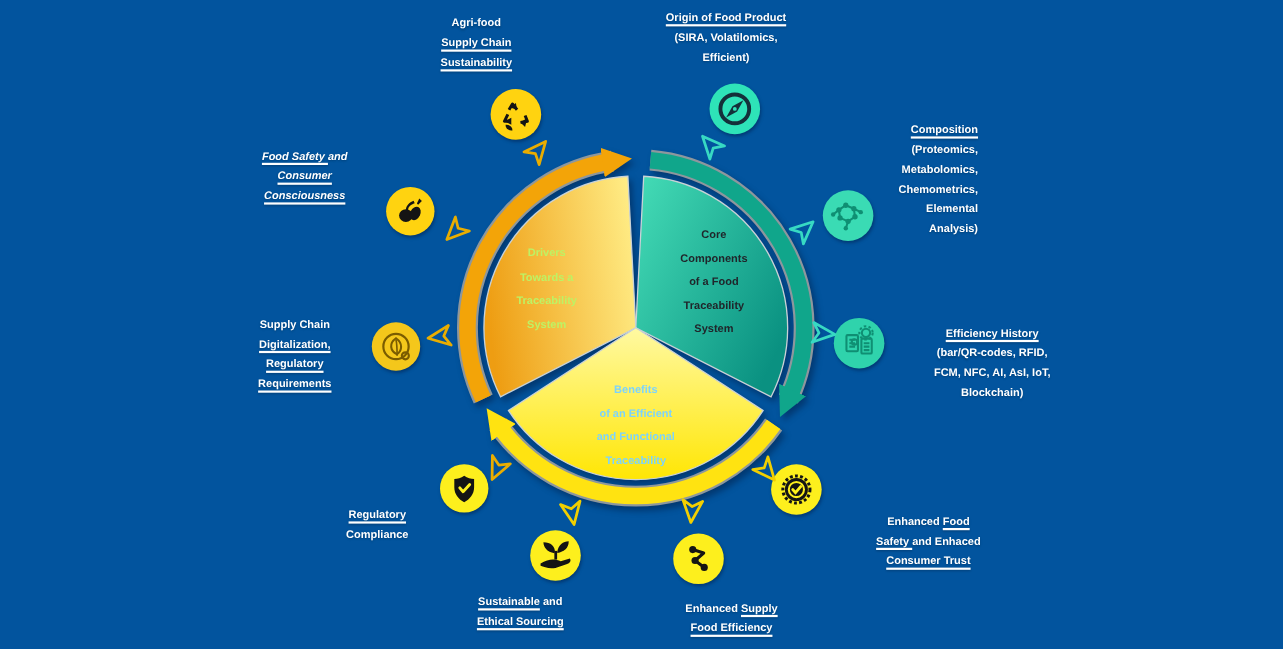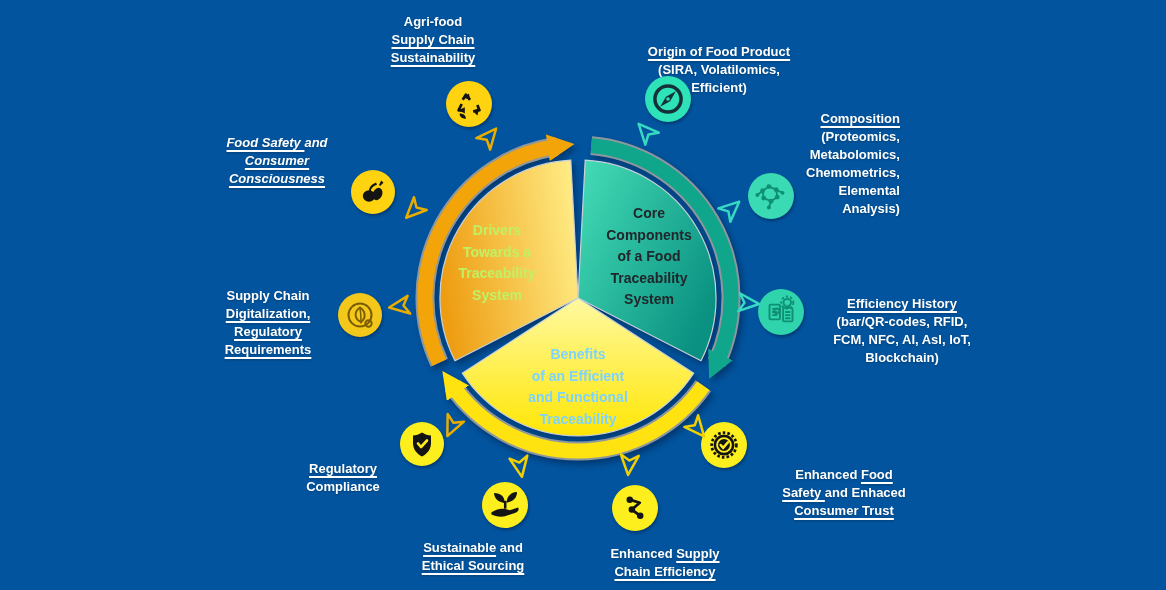--- a/index.html
+++ b/index.html
@@ -10,32 +10,32 @@
   }
   #stage{position:relative;width:1166px;height:590px;}
   #pie-svg{position:absolute;left:0;top:0;}
   .wedge-group{filter:drop-shadow(3px 4px 3px rgba(0,10,40,.38));}
   .arc-underlay{fill:none;stroke:#8d979d;}
   .arc{fill:none;}
   .wedge{stroke:#c9d2d6;stroke-width:1.2;}
   .outer-label{
     position:absolute;transform:translate(-50%,-50%);
     text-align:center;color:#ffffff;font-weight:700;
-    font-size:13px;line-height:18px;white-space:nowrap;
+    font-size:10px;line-height:18px;white-space:nowrap;
     text-shadow:0 1px 2px rgba(0,0,0,.25);
   }
   .outer-label .u{
     text-decoration:underline;
     text-decoration-thickness:1.5px;
     text-underline-offset:2.5px;
   }
   .wedge-label{
     position:absolute;transform:translate(-50%,-50%);
     text-align:center;color:#20262b;font-weight:700;
-    font-size:14px;line-height:21.5px;white-space:nowrap;
+    font-size:10px;line-height:21.5px;white-space:nowrap;
   }
   .icon-circle{
     position:absolute;transform:translate(-50%,-50%);
     border-radius:50%;display:flex;align-items:center;justify-content:center;
     box-shadow:1px 2px 3px rgba(0,10,40,.35);
   }
   .icon-circle svg{display:block;}
   .deco{position:absolute;transform:translate(-50%,-50%);}
   .deco svg{display:block;}
 </style>
@@ -104,21 +104,21 @@
         <div>and Functional</div>
         <div>Traceability</div>
       </div>
     </div>
   <div id="labels-layer">
       <div class="outer-label" style="left: 433px; top: 40px;">
         <div><span>Agri-food</span></div>
         <div><span class="u">Supply Chain</span></div>
         <div><span class="u">Sustainability</span></div>
       </div>
-      <div class="outer-label" style="left: 719px; top: 35px; margin-top: 35px;">
+      <div class="outer-label" style="left: 660px; top: 35px;">
         <div><span class="u">Origin of Food Product</span></div>
         <div><span>(SIRA, Volatilomics,</span></div>
         <div><span>Efficient)</span></div>
       </div>
       <div class="outer-label" style="left: 853px; top: 164px; text-align: right;">
         <div><span class="u">Composition</span></div>
         <div><span>(Proteomics,</span></div>
         <div><span>Metabolomics,</span></div>
         <div><span>Chemometrics,</span></div>
         <div><span>Elemental</span></div>
@@ -144,21 +144,21 @@
       <div class="outer-label" style="left: 343px; top: 478px;">
         <div><span class="u">Regulatory</span></div>
         <div><span>Compliance</span></div>
       </div>
       <div class="outer-label" style="left: 473px; top: 557px;">
         <div><span class="u">Sustainable</span><span> and</span></div>
         <div><span class="u">Ethical Sourcing</span></div>
       </div>
       <div class="outer-label" style="left: 665px; top: 563px;">
         <div><span>Enhanced </span><span class="u">Supply</span></div>
-        <div><span class="u">Chain Efficiency</span></div>
+        <div><span class="u">Food Efficiency</span></div>
       </div>
       <div class="outer-label" style="left: 818px; top: 493px; margin-left: 26px;">
         <div><span>Enhanced </span><span class="u">Food</span></div>
         <div><span class="u">Safety </span><span>and Enhaced</span></div>
         <div><span class="u">Consumer Trust</span></div>
       </div>
     </div>
   <div id="icons-layer">
       <div class="icon-circle" style="left: 469px; top: 104px; width: 46px; height: 46px; background: rgb(255, 211, 16);">
         <svg viewBox="-22 -22 44 44" width="100%" height="100%">

